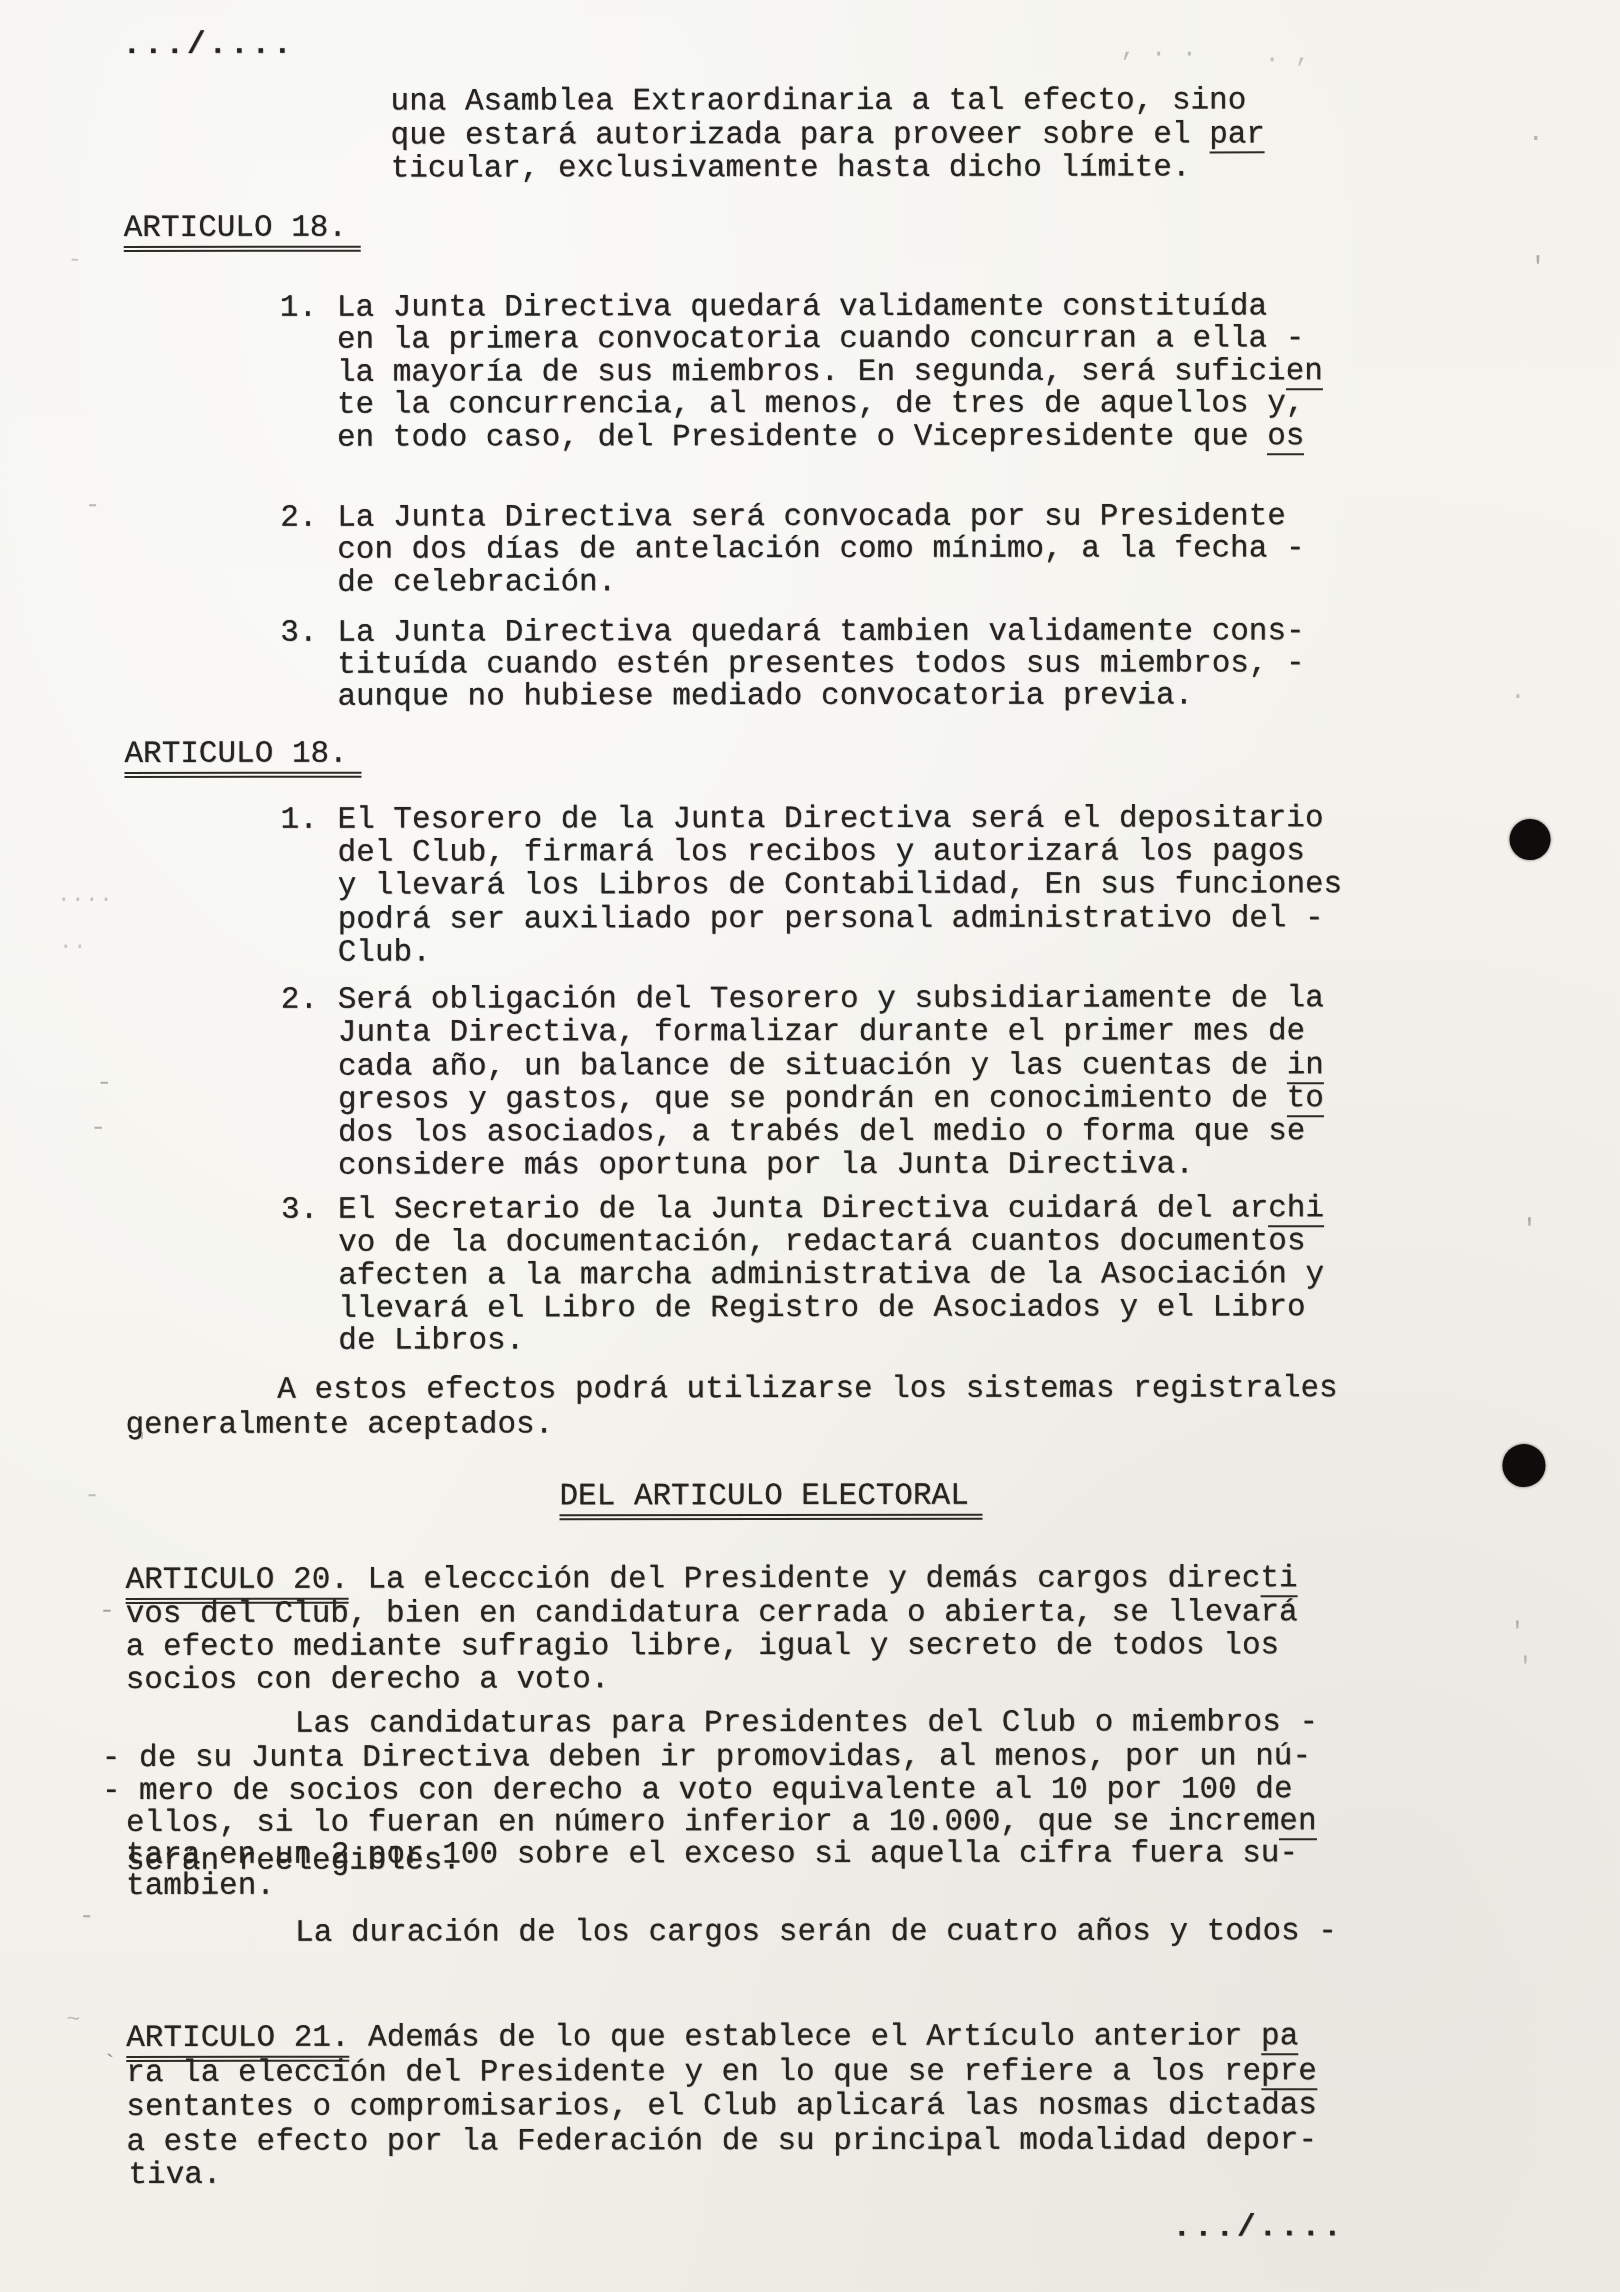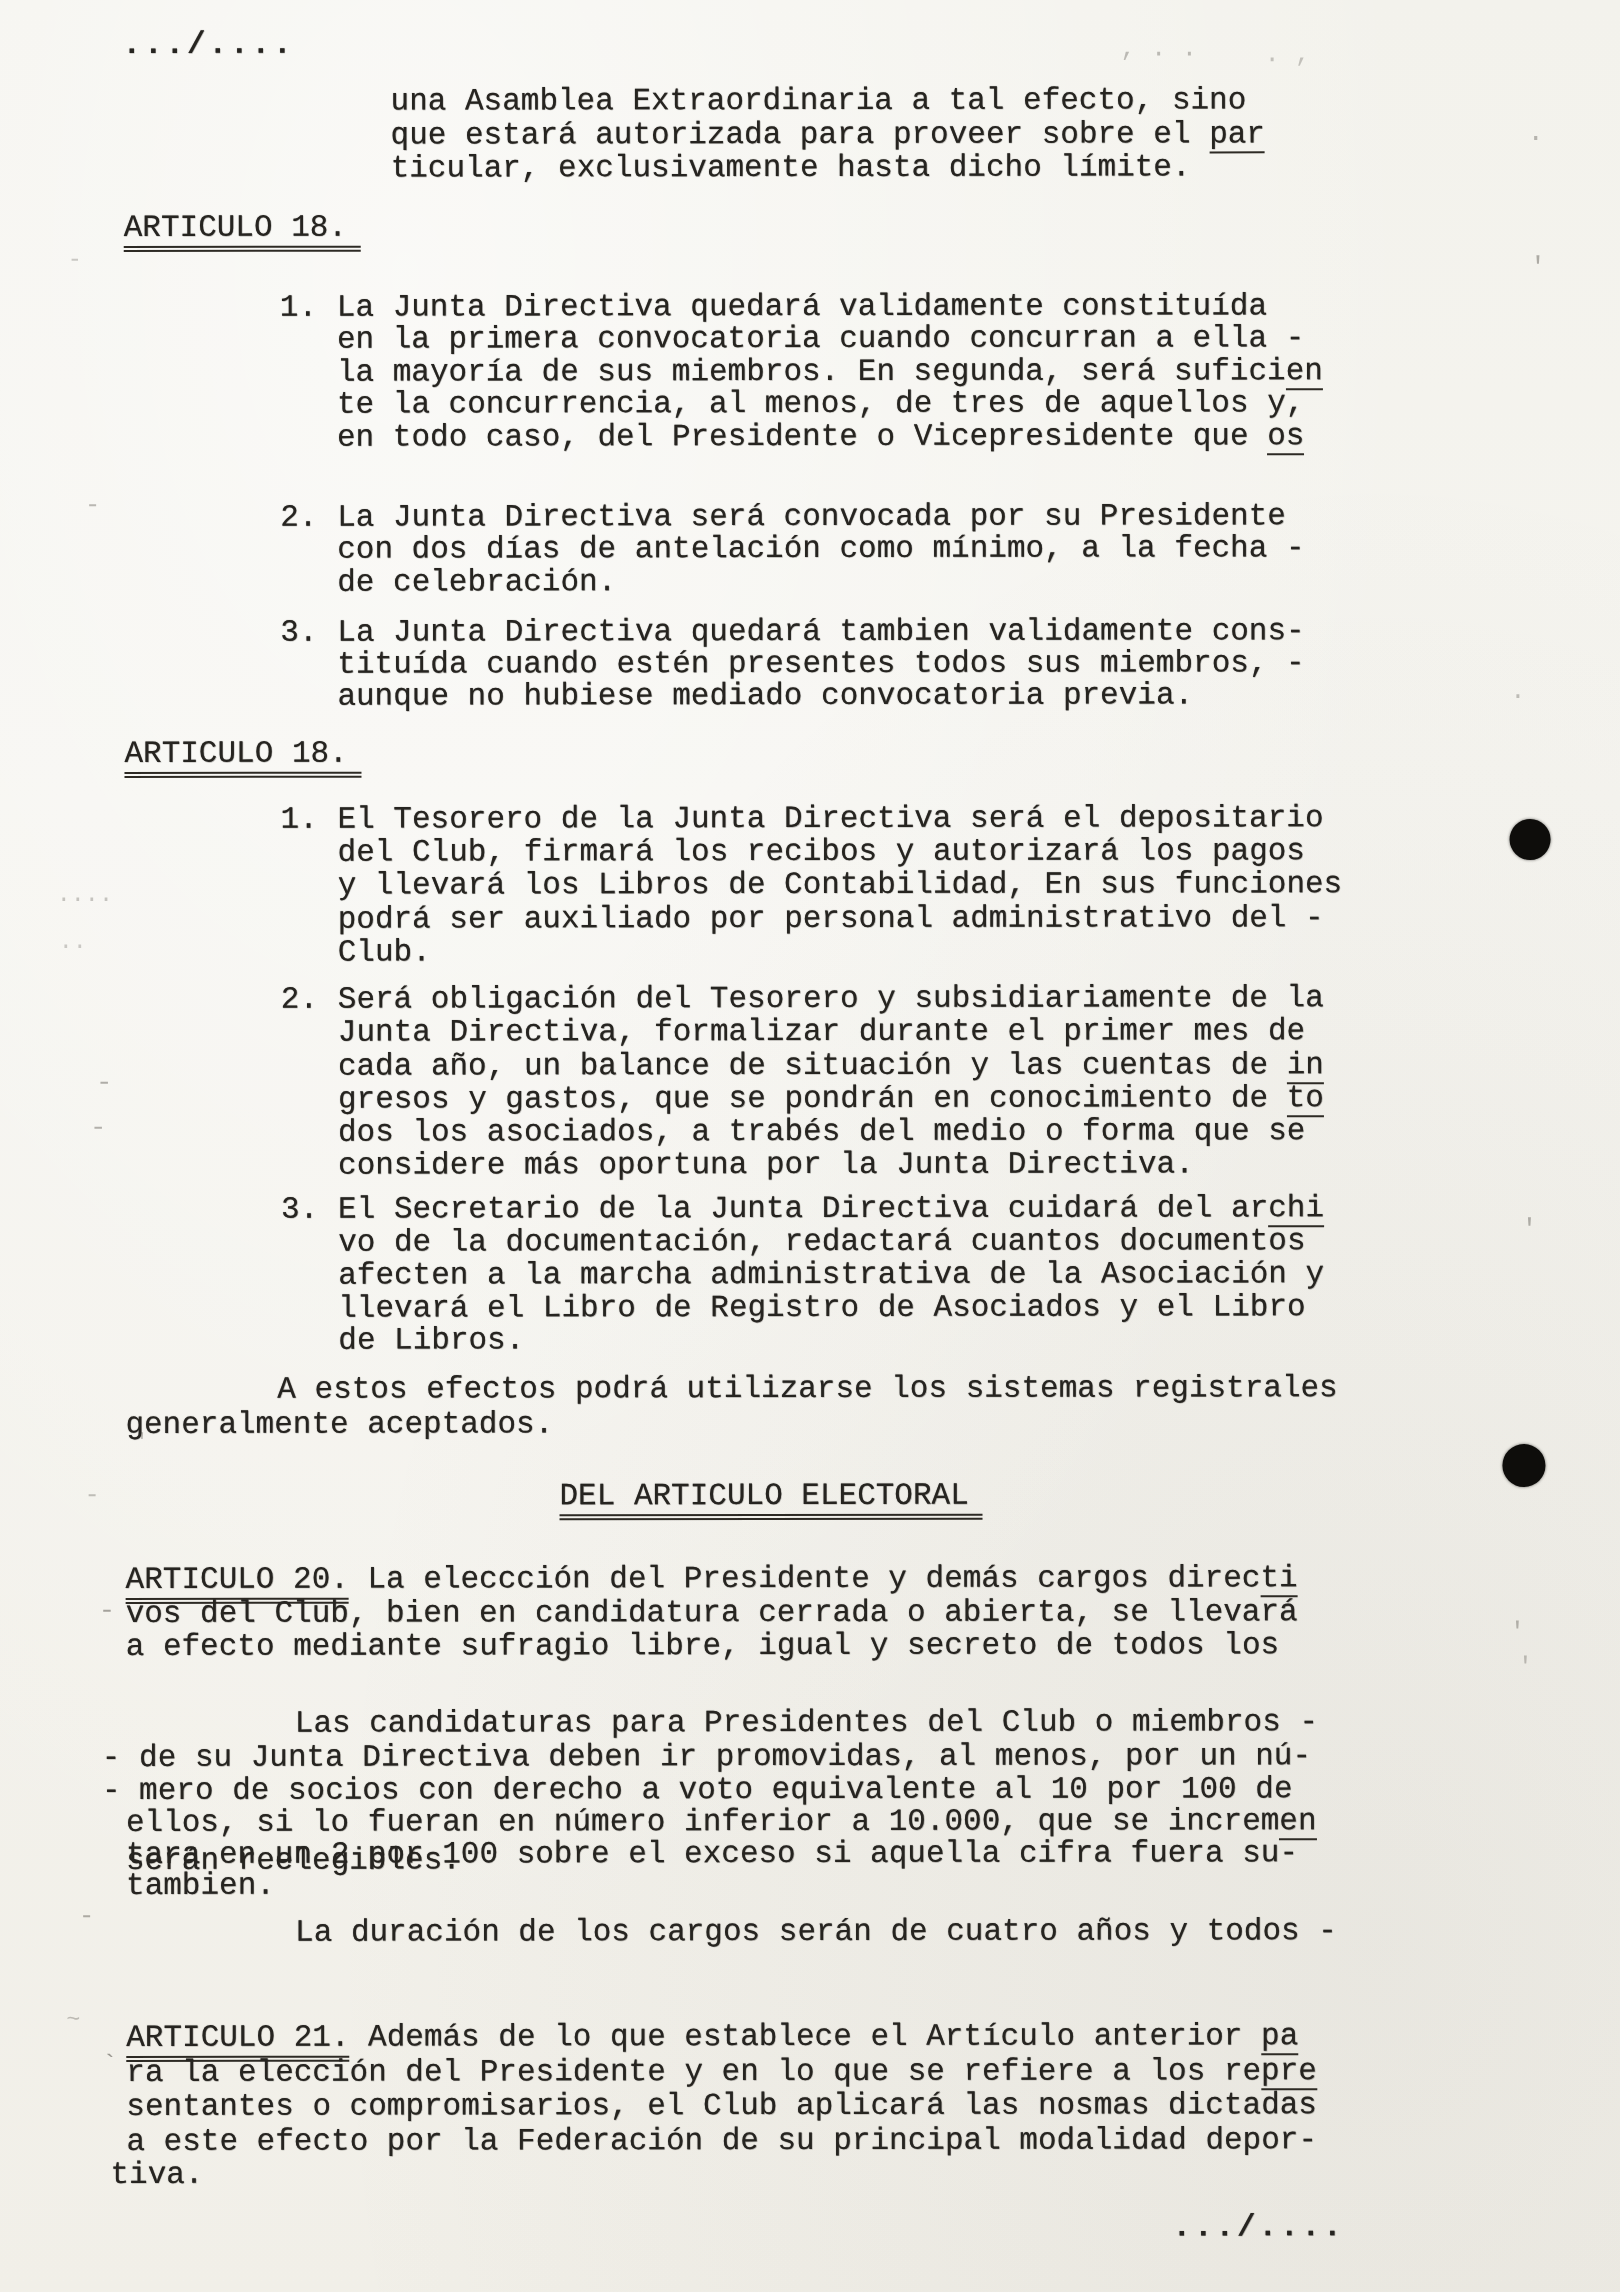--- a/index.html
+++ b/index.html
@@ -77,36 +77,37 @@
   <div class="ln" style="left:338px;top:1323px">de Libros.</div>
 
   <div class="ln" style="left:277px;top:1372px">A estos efectos podrá utilizarse los sistemas registrales</div>
   <div class="ln" style="left:125px;top:1407px">generalmente aceptados.</div>
 
   <div class="ln" style="left:559px;top:1479px"><span class="h pad">DEL ARTICULO ELECTORAL</span></div>
 
   <div class="ln" style="left:125px;top:1562px"><span class="h">ARTICULO 20.</span><span> La eleccción del Presidente y demás cargos direc</span><span class="u">ti</span></div>
   <div class="ln" style="left:125px;top:1596px">vos del Club, bien en candidatura cerrada o abierta, se llevará</div>
   <div class="ln" style="left:125px;top:1629px">a efecto mediante sufragio libre, igual y secreto de todos los</div>
+  <div class="ln" style="left:125px;top:1662px">socios con derecho a voto.</div>
 
   <div class="ln" style="left:294px;top:1706px">Las candidaturas para Presidentes del Club o miembros -</div>
   <div class="ln" style="left:101px;top:1740px">- de su Junta Directiva deben ir promovidas, al menos, por un nú-</div>
   <div class="ln" style="left:101px;top:1773px">- mero de socios con derecho a voto equivalente al 10 por 100 de</div>
   <div class="ln" style="left:125px;top:1805px"><span>ellos, si lo fueran en número inferior a 10.000, que se increm</span><span class="u">en</span></div>
   <div class="ln" style="left:125px;top:1837px">tara en un 2 por 100 sobre el exceso si aquella cifra fuera su-</div>
   <div class="ln" style="left:125px;top:1868px">tambien.</div>
 
   <div class="ln" style="left:294px;top:1915px">La duración de los cargos serán de cuatro años y todos -</div>
   <div class="ln" style="left:125px;top:1843px">serán reelegibles.</div>
 
   <div class="ln" style="left:125px;top:2020px"><span class="h">ARTICULO 21.</span><span> Además de lo que establece el Artículo anterior </span><span class="u">pa</span></div>
   <div class="ln" style="left:125px;top:2055px"><span>ra la elección del Presidente y en lo que se refiere a los re</span><span class="u">pre</span></div>
   <div class="ln" style="left:125px;top:2089px">sentantes o compromisarios, el Club aplicará las nosmas dictadas</div>
   <div class="ln" style="left:125px;top:2124px">a este efecto por la Federación de su principal modalidad depor-</div>
-  <div class="ln" style="left:109px;top:2157px">tiva.</div>
+  <div class="ln" style="left:127px;top:2157px">tiva.</div>
 
   <div class="ln" style="left:1171px;top:2211px;font-weight:700;letter-spacing:2.9px;">.../....</div>
 
   <div class="dot dot1"></div>
   <div class="dot dot2"></div>
 
   <span class="mark" style="left:1122px;top:35px;font-size:25.5px;opacity:.32">, . .</span>
   <span class="mark" style="left:1266px;top:41px;font-size:25.5px;opacity:.28">. ,</span>
   <span class="mark" style="left:1529px;top:118px;font-size:27.4px;opacity:.35">.</span>
   <span class="mark" style="left:1531px;top:253px;font-size:27.4px;opacity:.4">'</span>

